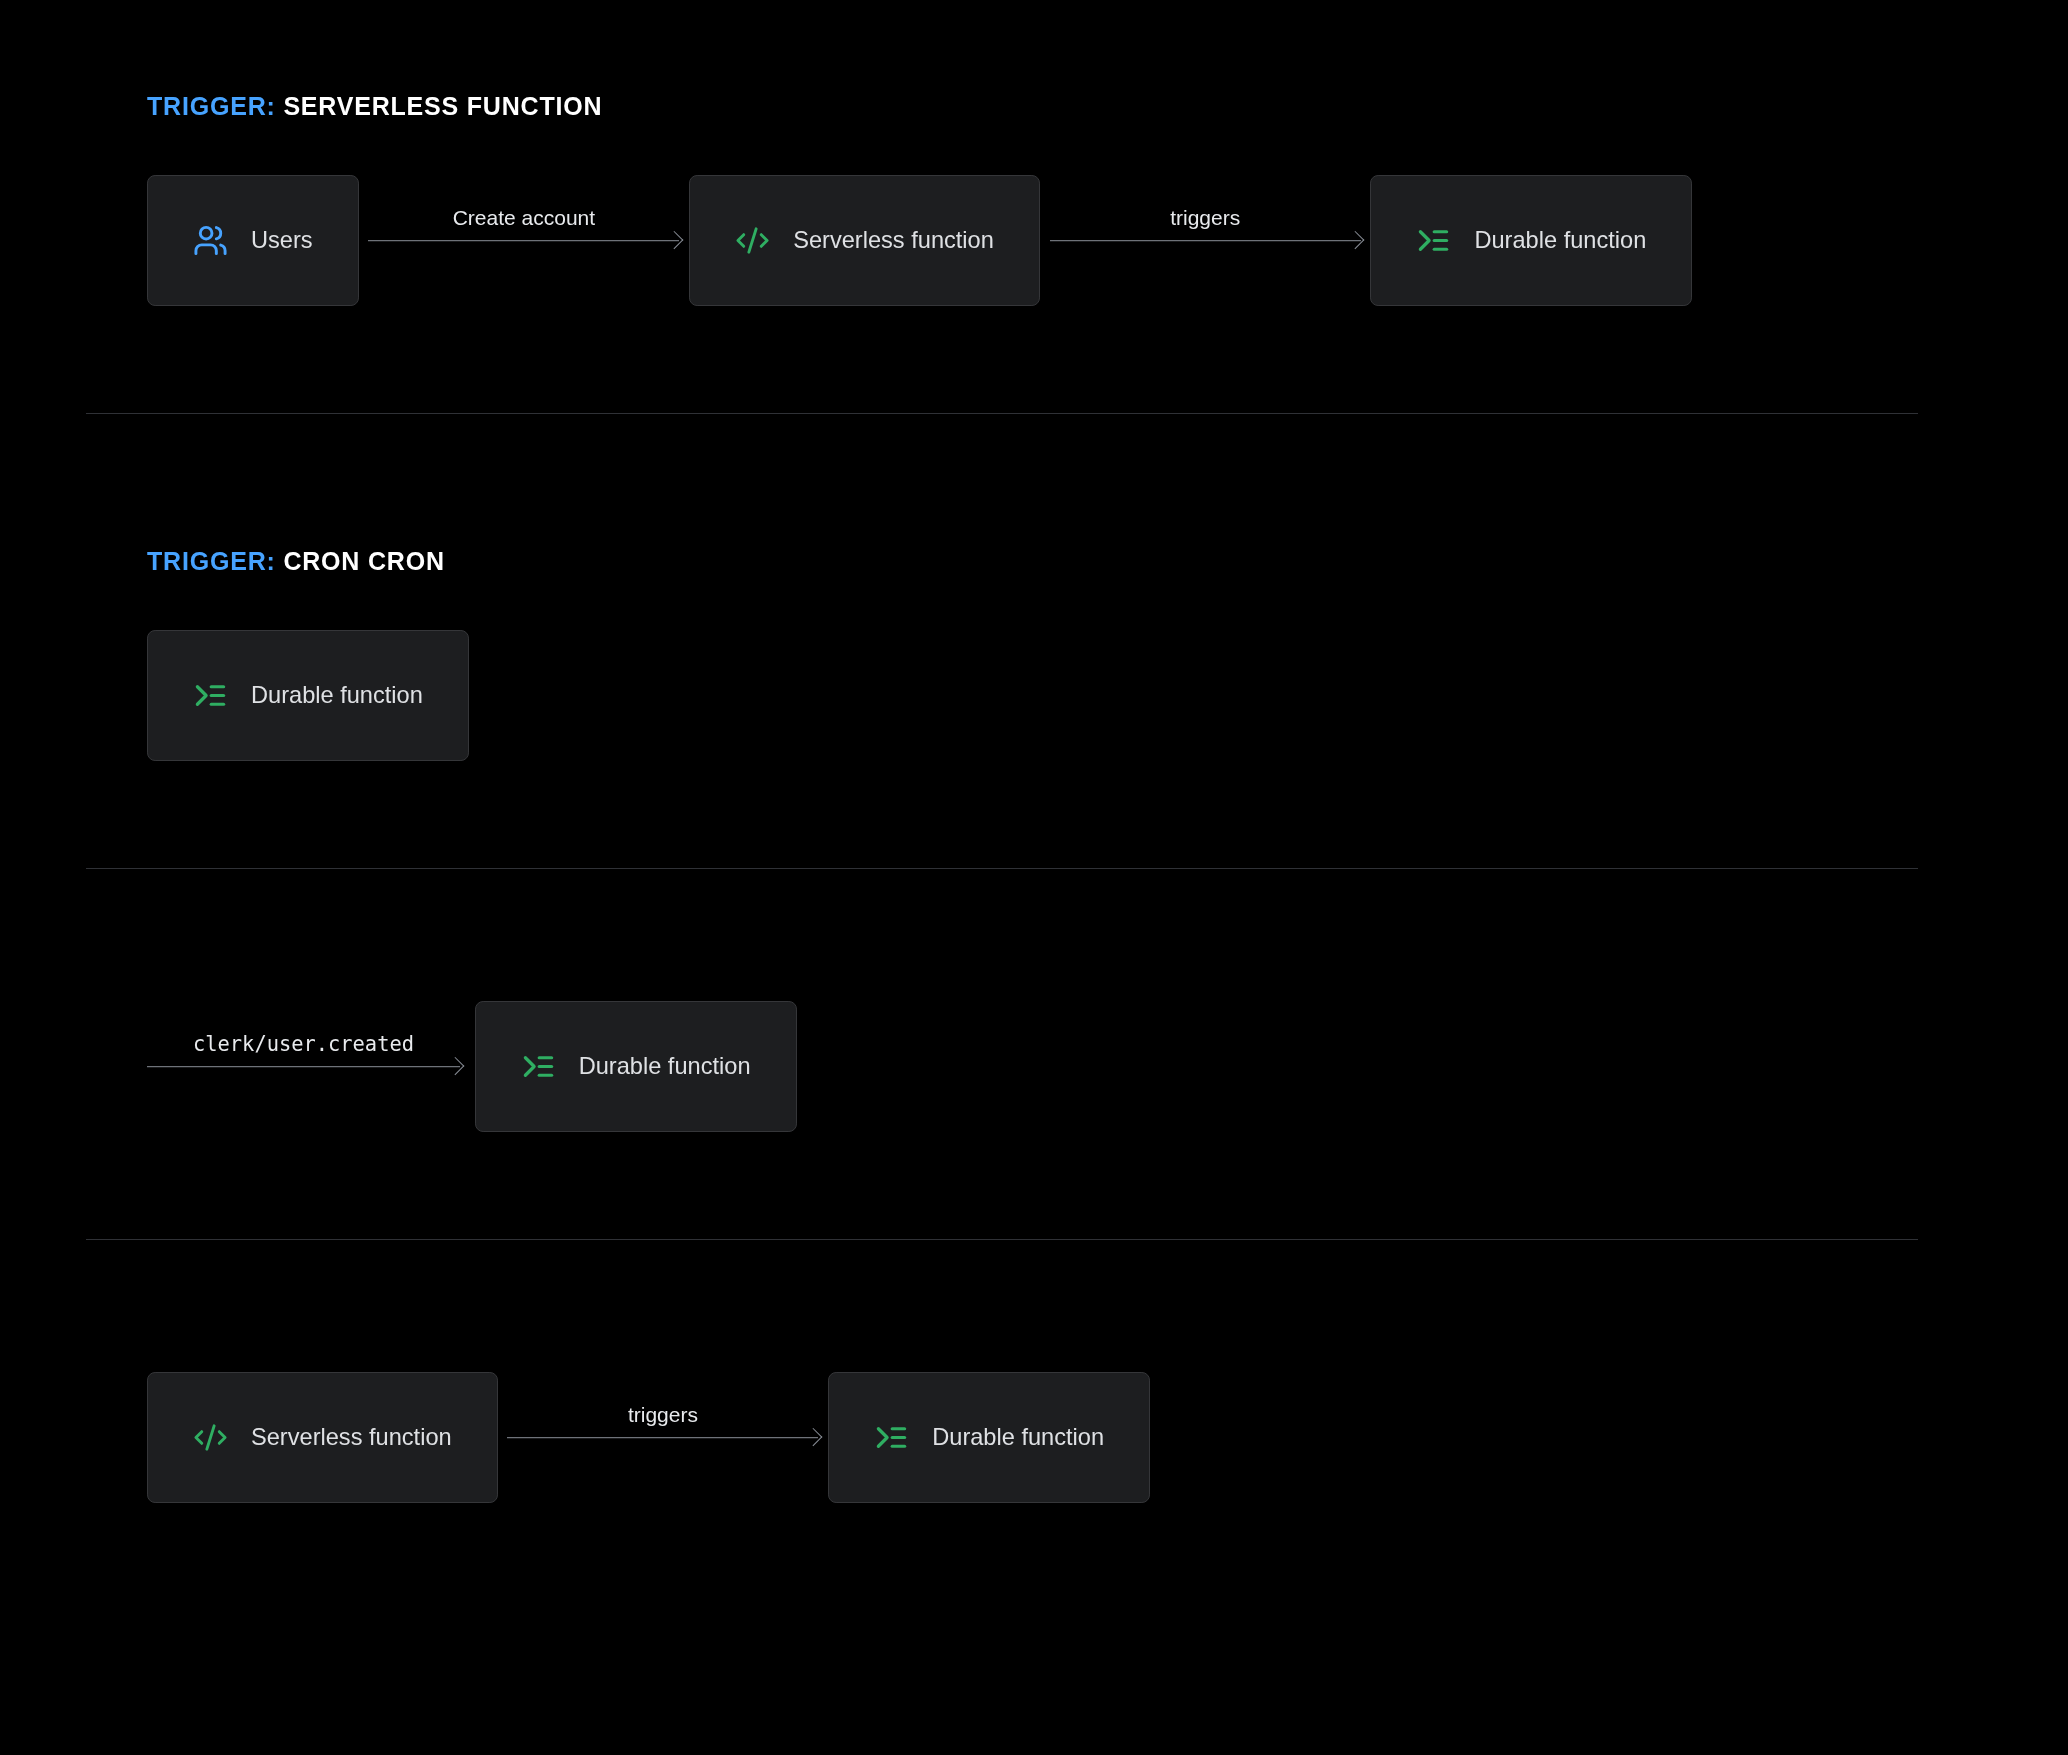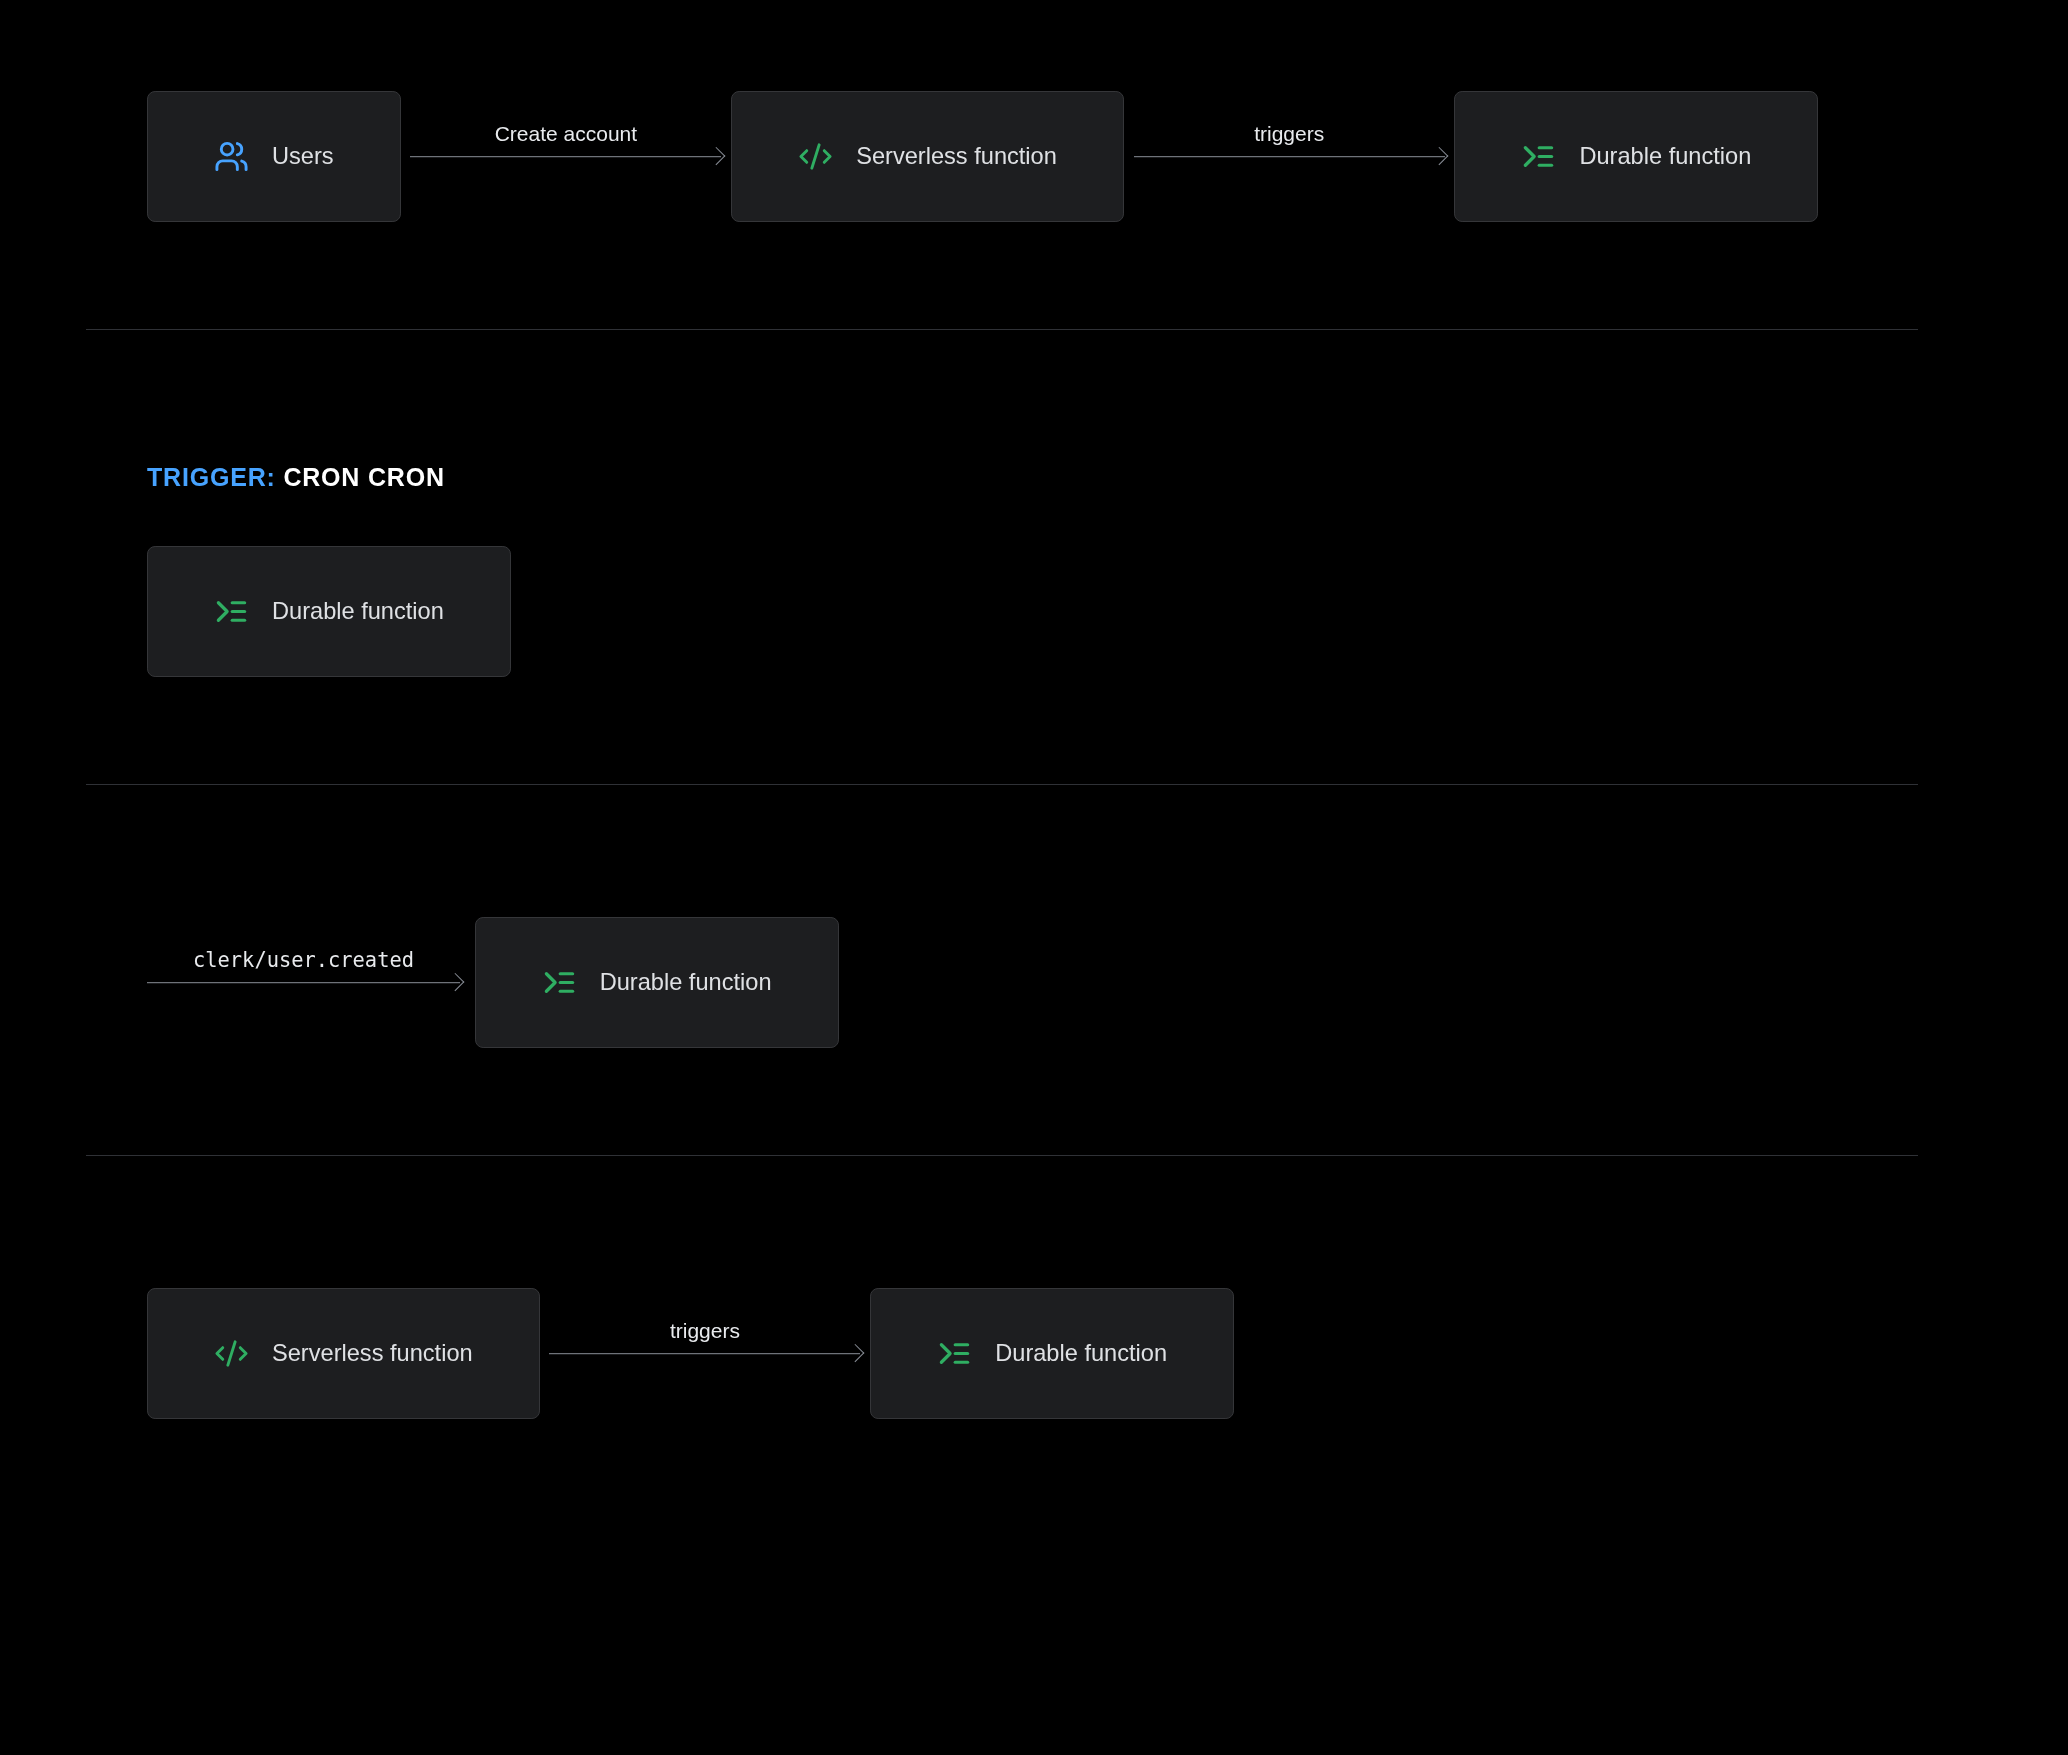--- a/index.html
+++ b/index.html
@@ -38,21 +38,21 @@
   .diagram-row {
     display: flex;
     align-items: stretch;
   }
   .node {
     flex: 0 0 auto;
     display: flex;
     align-items: center;
     gap: 23px;
     height: 131px;
-    padding: 0 66px;
+    padding: 0 45px;
     background: #1d1e20;
     border: 0.8px solid #353639;
     border-radius: 8.1px;
   }
   .node-label {
     font-size: 23.6px;
     color: #dfe1e4;
     white-space: nowrap;
   }
   .icon { display: flex; align-items: center; }
@@ -94,20 +94,21 @@
     font-weight: 400;
     font-size: 20.4px;
   }
 </style>
 </head>
 <body>
 
 <main class="page">
 
   <section class="section">
+    <h2 class="heading"><span class="accent">TRIGGER:</span> <span>SERVERLESS FUNCTION</span></h2>
     <div class="diagram-row">
       <div class="node">
         <span class="icon blue">
           <svg viewBox="0 0 24 24" fill="none" stroke="currentColor" stroke-width="2" stroke-linecap="round" stroke-linejoin="round">
             <path d="M16 21v-2a4 4 0 0 0-4-4H6a4 4 0 0 0-4 4v2"></path>
             <circle cx="9" cy="7" r="4"></circle>
             <path d="M22 21v-2a4 4 0 0 0-3-3.87"></path>
             <path d="M16 3.13a4 4 0 0 1 0 7.75"></path>
           </svg>
         </span>

